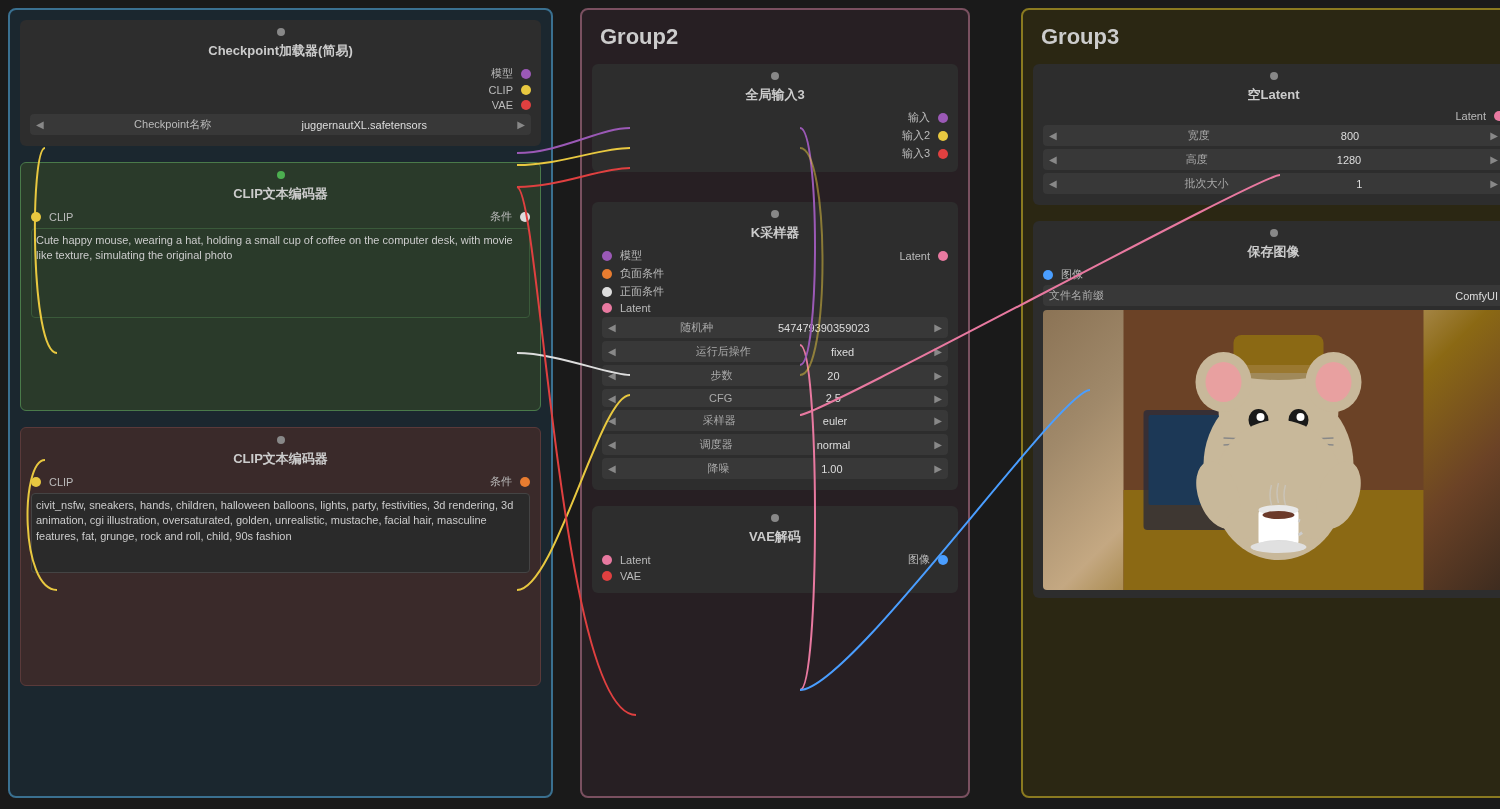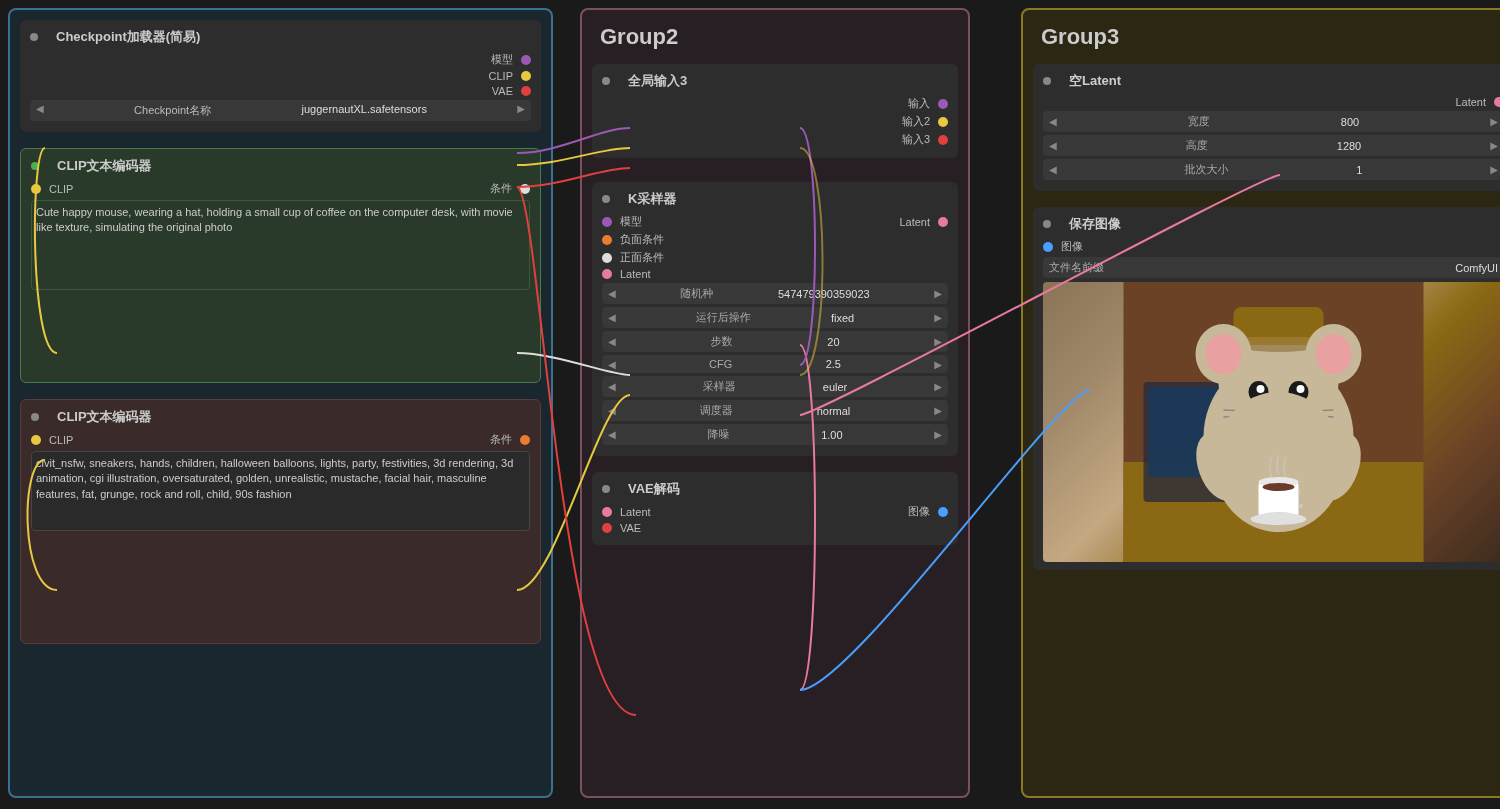--- a/index.html
+++ b/index.html
@@ -37,21 +37,22 @@
       min-width: 200px;
     }
 
     .node-title {
       font-size: 13px;
       font-weight: bold;
       color: #ccc;
       margin-bottom: 6px;
       display: flex;
       align-items: center;
-      gap: 18px;
+      gap: 6px;
+      flex-direction: column;
     }
 
     .node-title-dot {
       width: 8px;
       height: 8px;
       border-radius: 50%;
       background: #888;
       display: inline-block;
     }
 
@@ -208,21 +209,21 @@
       border-radius: 4px;
       overflow: hidden;
       display: flex;
       align-items: center;
       justify-content: center;
       margin-top: 4px;
     }
 
     .checkpoint-row {
       display: flex;
-      align-items: flex-start;
+      align-items: center;
       background: #383838;
       border-radius: 4px;
       padding: 3px 6px;
       margin: 3px 0;
       justify-content: space-between;
       gap: 8px;
     }
   </style>
 </head>
 <body>
@@ -327,21 +328,21 @@
       </div>
     </div>
     <div class="node-textarea node-textarea-dark" style="height:80px; overflow-y:auto;">civit_nsfw, sneakers, hands, children, halloween balloons, lights, party, festivities, 3d rendering, 3d animation, cgi illustration, oversaturated, golden, unrealistic, mustache, facial hair, masculine features, fat, grunge, rock and roll, child, 90s fashion</div>
     <div style="height:100px;"></div>
   </div>
 </div>
 
 <div class="group group2">
   <div class="group-title">Group2</div>
 
-  <div class="node" style="margin-bottom:24px;">
+  <div class="node" style="margin-bottom:30px;">
     <div class="node-title">
       <span class="node-title-dot"></span>
       <span>全局输入3</span>
     </div>
     <div class="node-row">
       <div style="flex:1;"></div>
       <div class="port-row-right">
         <span class="port-label">输入</span>
         <span class="port port-purple port-right"></span>
       </div>

